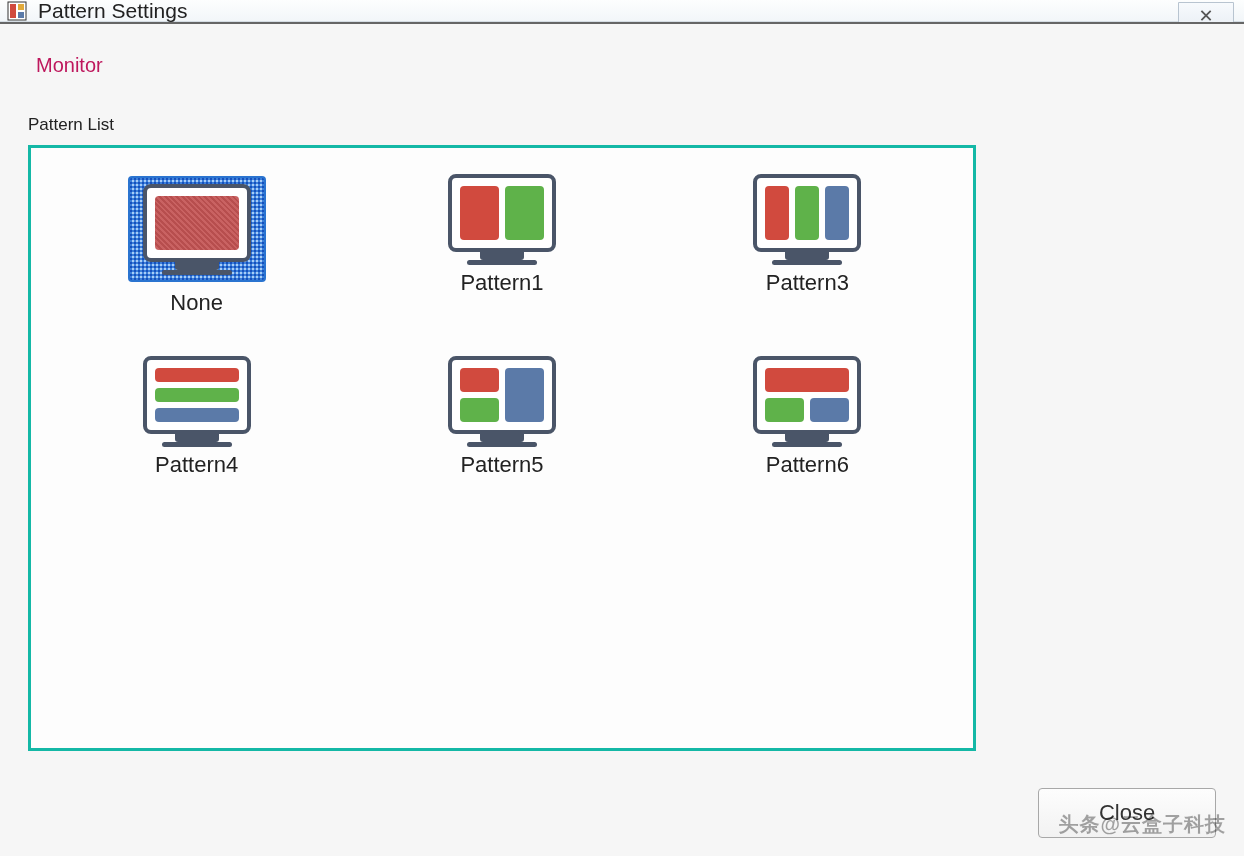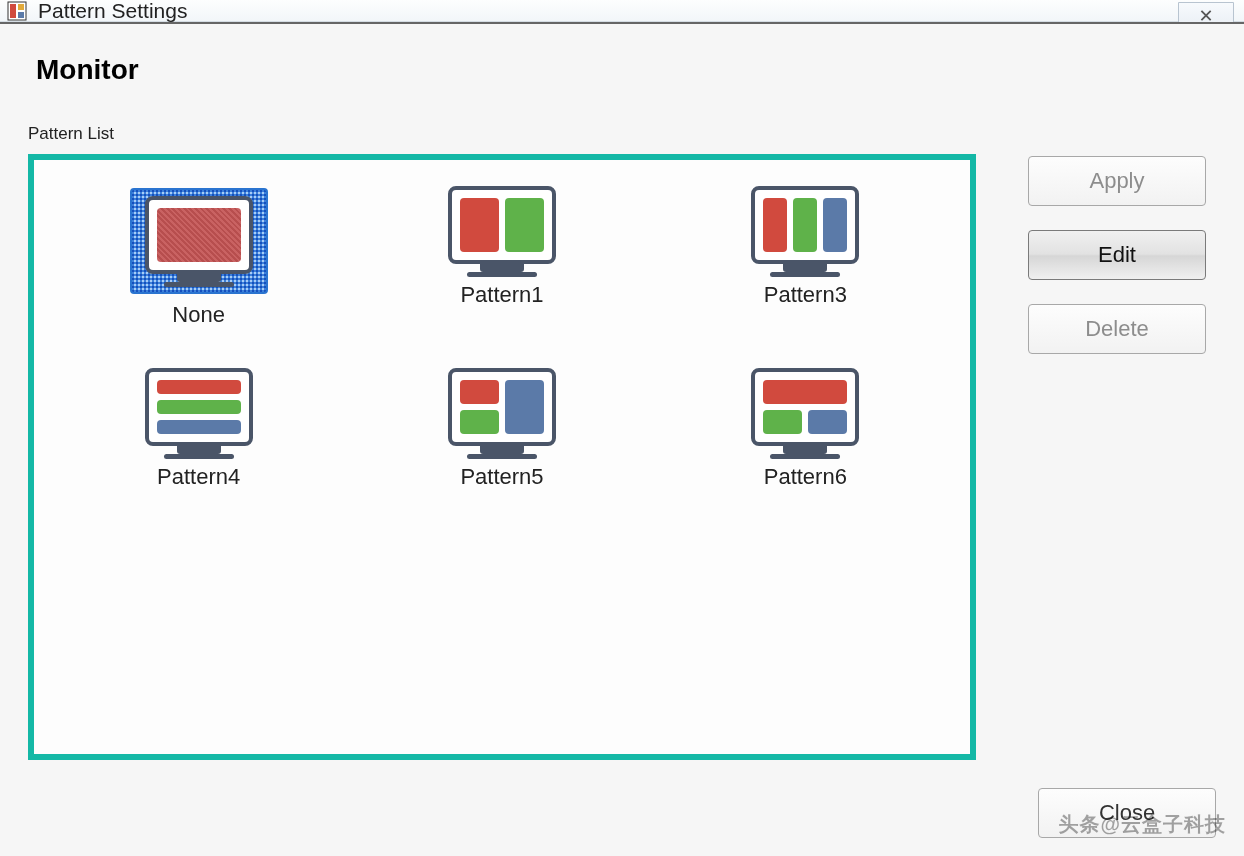--- a/index.html
+++ b/index.html
@@ -48,42 +48,42 @@
     border-top: 2px solid #666;
     background: #f6f6f6;
     padding: 30px 28px 20px 28px;
     display: flex; flex-direction: column;
   }
   .monitor-row {
     display: flex; align-items: center; gap: 18px;
     margin: 0 0 38px 8px;
   }
   .monitor-label {
-    font-size: 28px; color:#000000;font-weight:bold;
+    font-size: 20px; color:#be185d;
   }
   .monitor-select {
     width: 410px; height: 40px;
     border: 1px solid #8f99a4;
     border-radius: 4px;
     background: linear-gradient(#f9fbfc,#e6eaee 48%,#dde1e6 52%,#f2f4f7);
     display:flex; align-items:center; justify-content:space-between;
     padding: 0 14px;
     font-size: 22px; color:#222;
     cursor:pointer;
   }
   .monitor-select .chev { font-size:16px; color:#111; }
 
   .list-label { font-size: 17px; color:#222; margin-bottom: 10px; }
 
   .main-row { display:flex; gap: 52px; }
 
   .pattern-list {
     flex: 0 0 948px;
     height: 606px;
-    border: 6px solid #14b8a6;
+    border: 3px solid #14b8a6;
     background: #fdfdfd;
     padding: 28px 34px;
   }
   .grid {
     display: grid;
     grid-template-columns: repeat(3, 1fr);
     column-gap: 42px;
     row-gap: 42px;
   }
   .pattern-item {
@@ -303,31 +303,20 @@
                   <div class="monitor-base"></div>
               </div>
             </div>
             <div class="label">Pattern6</div>
           </div>
 
 
         </div>
       </div>
 
-      <div class="side-buttons">
-        <div class="btn disabled">
-          <span>Apply</span>
-        </div>
-        <div class="btn active">
-          <span>Edit</span>
-        </div>
-        <div class="btn disabled">
-          <span>Delete</span>
-        </div>
-      </div>
 
     </div>
 
     <div class="close-btn-wrap">
       <div class="btn">
         <span>Close</span>
       </div>
     </div>
 
     <div class="watermark">头条@云盒子科技</div>

